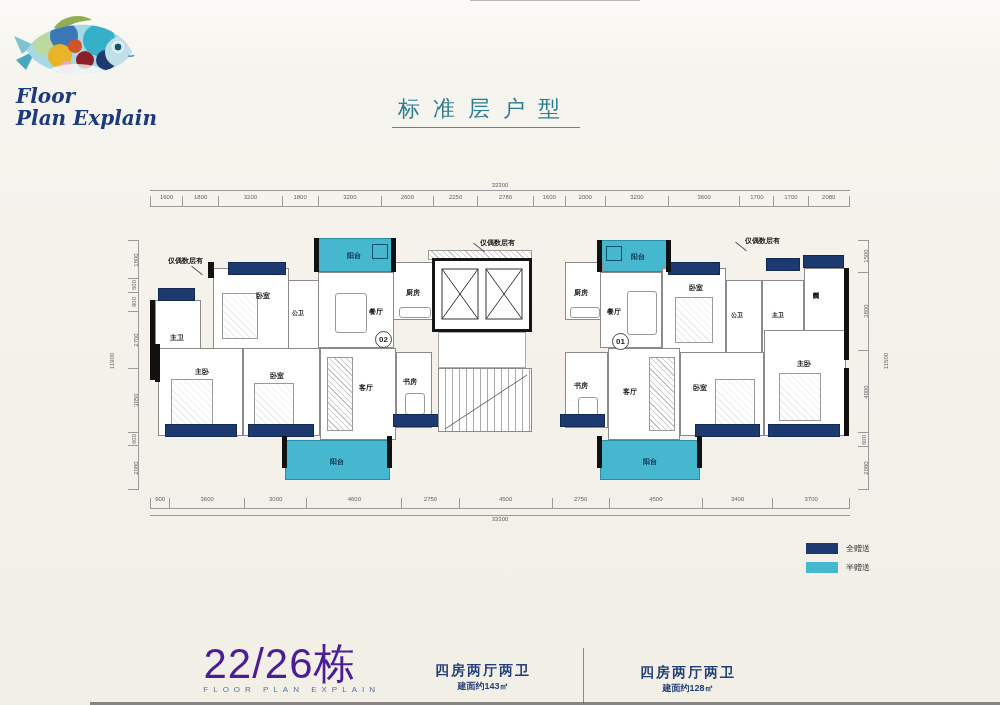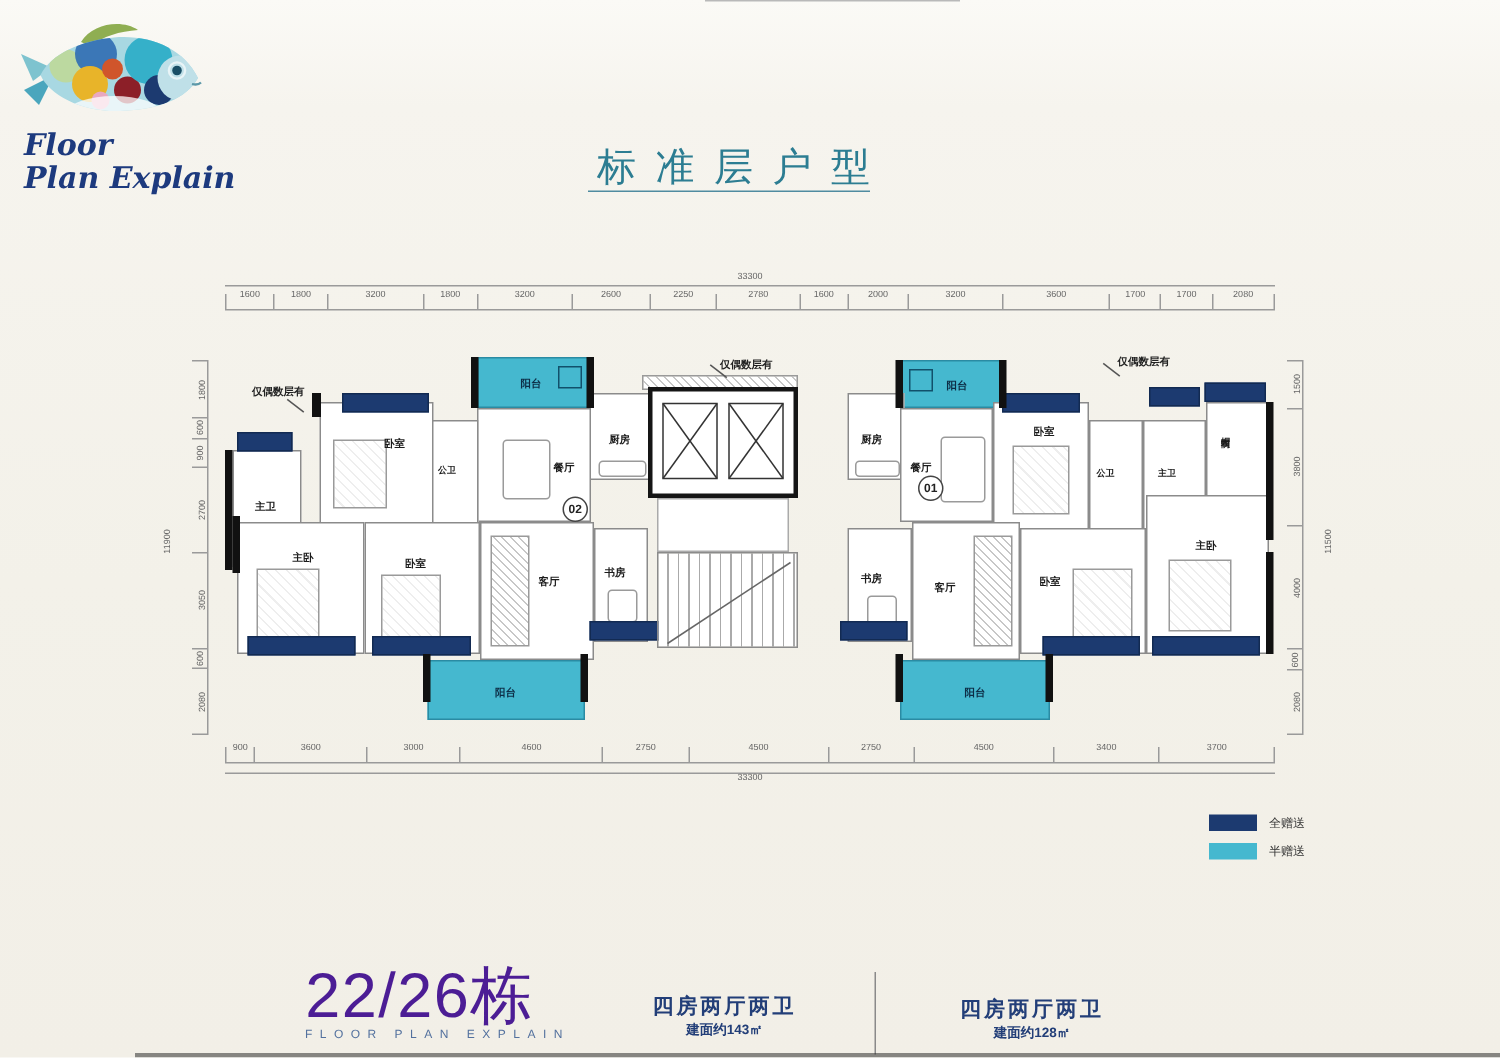--- a/index.html
+++ b/index.html
@@ -3,21 +3,21 @@
 <meta charset="utf-8">
 <style>
   html,body{margin:0;padding:0;}
   body{width:1000px;height:705px;position:relative;overflow:hidden;
        font-family:"Liberation Sans","DejaVu Sans",sans-serif;
        background:linear-gradient(180deg,#fbfaf6 0%,#f6f4ee 10%,#f3f1e9 55%,#f2efe7 100%);}
   .abs{position:absolute;}
   
   .logo-text{font-family:"DejaVu Serif","Liberation Serif",serif;font-style:italic;
              font-weight:700;color:#1d3a7e;font-size:20px;line-height:20px;}
-  .page-title{color:#2c7d92;font-size:26px;letter-spacing:13px;font-weight:400;white-space:nowrap;}
+  .page-title{color:#2c7d92;font-size:22px;letter-spacing:13px;font-weight:400;white-space:nowrap;}
   .title-underline{height:1px;background:#4f8ba0;}
   
   .room{position:absolute;background:#fff;border:1px solid #8b8b8b;box-sizing:border-box;}
   .room-label{position:absolute;font-size:7px;font-weight:700;color:#1b1b1b;white-space:nowrap;}
   .navy{position:absolute;background:#1c3a70;border:1px solid #122a52;box-sizing:border-box;}
   .cyan{position:absolute;background:#45b8cf;border:1px solid #2a8ba3;box-sizing:border-box;}
   .cyan .room-label{color:#0d2d46;}
   .wall{position:absolute;background:#111;}
   .note{position:absolute;font-size:7px;font-weight:700;color:#222;white-space:nowrap;}
   .leader{position:absolute;width:14px;height:1px;background:#555;transform:rotate(38deg);}
@@ -330,21 +330,21 @@
     <span class="room-label" style="left:14px;top:38px;">客厅</span>
   </div>
   <div class="room" style="left:415px;top:114px;width:43px;height:76px;">
     <span class="room-label" style="left:8px;top:28px;">书房</span>
     <span class="dtable" style="left:12px;top:44px;width:18px;height:20px;"></span>
   </div>
   <div class="navy" style="left:410px;top:176px;width:45px;height:13px;"></div>
   <div class="cyan" style="left:450px;top:202px;width:100px;height:40px;">
     <span class="room-label" style="left:42px;top:16px;">阳台</span>
   </div>
-  <div class="circle-num" style="left:462px;top:79px;">01</div>
+  <div class="circle-num" style="left:462px;top:95px;">01</div>
 
   <div class="wall" style="left:0;top:62px;width:5px;height:80px;"></div>
   <div class="wall" style="left:58px;top:24px;width:6px;height:16px;"></div>
   <div class="wall" style="left:164px;top:0;width:5px;height:34px;"></div>
   <div class="wall" style="left:241px;top:0;width:5px;height:34px;"></div>
   <div class="wall" style="left:447px;top:2px;width:5px;height:32px;"></div>
   <div class="wall" style="left:516px;top:2px;width:5px;height:32px;"></div>
   <div class="wall" style="left:132px;top:198px;width:5px;height:32px;"></div>
   <div class="wall" style="left:237px;top:198px;width:5px;height:32px;"></div>
   <div class="wall" style="left:447px;top:198px;width:5px;height:32px;"></div>

